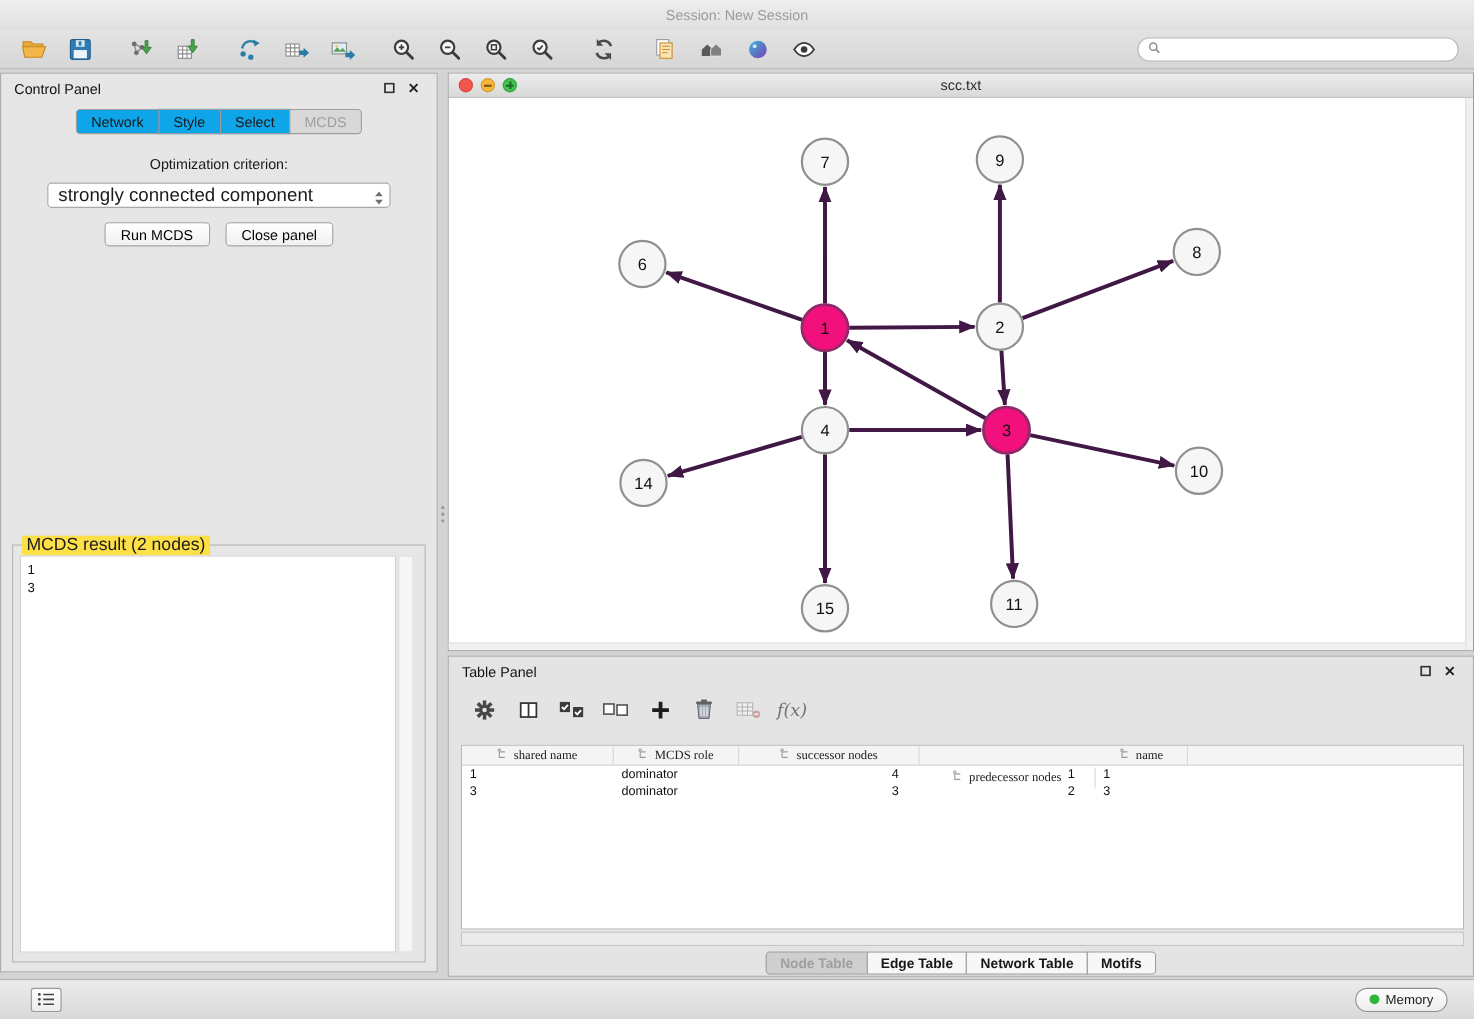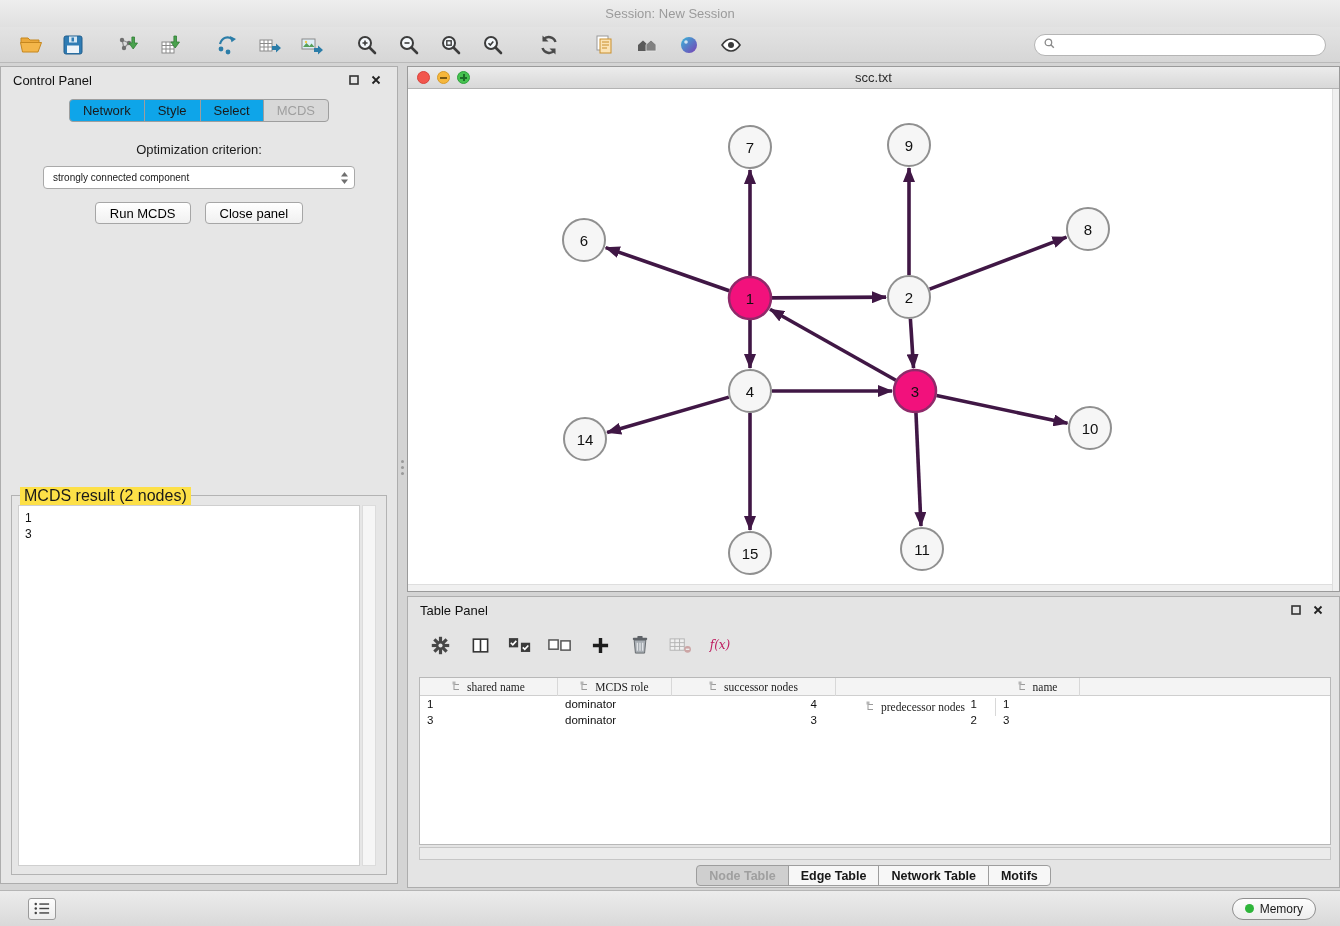--- a/index.html
+++ b/index.html
@@ -29,21 +29,21 @@
   .panel-header .spacer { flex:1; }
   .hdr-btn { width:18px; height:16px; display:flex; align-items:center; justify-content:center; margin-left:4px; }
   .cp-tabs { display:flex; justify-content:center; margin-top:6px; }
   .cp-tab { padding:3px 13px; font-size:13px; background:#0ea5e9; border:1px solid #9e9e9e; margin-left:-1px; color:#1a1a1a; }
   .cp-tab:first-child { border-radius:4px 0 0 4px; margin-left:0; }
   .cp-tab:last-child { border-radius:0 4px 4px 0; }
   .cp-tab.active { background:#d8d8d8; color:#9f9f9f; }
   .opt-label { text-align:center; margin-top:20px; font-size:13px; }
   .criterion-select { position:relative; width:312px; height:23px; margin:9px auto 0;
     background:#ffffff; border:1px solid #a9a9a9; border-radius:4px; line-height:21px;
-    padding-left:9px; font-size:10px; }
+    padding-left:9px; font-size:17px; }
   .criterion-select .stepper { position:absolute; right:5px; top:4px; }
   .btn-row { display:flex; justify-content:center; gap:14px; margin-top:13px; }
   .push-btn { padding:2px 14px; height:22px; font-size:13px; font-family:inherit;
     background:linear-gradient(#ffffff,#f0f0f0); border:1px solid #a6a6a6; border-radius:4px; }
   .result-group { position:absolute; left:10px; right:10px; top:428px; bottom:8px; border:1px solid #b3b3b3; }
   .result-group .group-label { position:absolute; top:-9px; left:8px; background:#fde047; padding:0 4px; font-size:16px; }
   .result-text { position:absolute; left:6px; top:9px; right:26px; bottom:8px; background:#ffffff; border:1px solid #cfcfcf; padding:4px 6px; overflow:hidden; }
   .result-line { font-size:12px; line-height:16px; color:#111; }
   .result-scroll { position:absolute; right:10px; top:9px; bottom:8px; width:14px; background:#f6f6f6; border:1px solid #dcdcdc; }
   .v-splitter { position:absolute; left:398px; top:66px; width:9px; height:818px; }
@@ -65,21 +65,21 @@
   .mac-glyph-h { background:#1c6e28; }
   .net-content { position:absolute; left:0; top:22px; right:0; bottom:0; background:#ffffff; overflow:hidden; }
   .net-scroll-v { position:absolute; right:0; top:22px; bottom:0; width:7px; background:#f0f0f0; border-left:1px solid #dedede; }
   .net-scroll-h { position:absolute; left:0; right:7px; bottom:0; height:7px; background:#f0f0f0; border-top:1px solid #dedede; }
 
   
   .table-panel { position:absolute; left:407px; top:596px; width:933px; height:292px;
     background:#e4e4e4; border:1px solid #adadad; overflow:hidden; }
   .tp-toolbar { position:absolute; top:26px; left:14px; height:44px; display:flex; align-items:center; gap:4px; }
   .tp-btn { width:36px; height:32px; display:flex; align-items:center; justify-content:center; border-radius:4px; }
-  .fx-label { font-family:"DejaVu Serif", serif; font-style:italic; font-size:12px; color:#be185d; }
+  .fx-label { font-family:"DejaVu Serif", serif; font-style:italic; font-size:16px; color:#737373; }
   .tbl { position:absolute; left:11px; right:8px; top:80px; height:168px; background:#ffffff; border:1px solid #b8b8b8; overflow:hidden; }
   .tbl-head { display:flex; height:18px; background:#f4f4f4; border-bottom:1px solid #cfcfcf; }
   .th { display:flex; align-items:center; justify-content:center; gap:4px; font-size:11.5px; color:#222;
     border-right:1px solid #d8d8d8; height:18px;font-family:Liberation Serif, serif; }
   .th-fill { flex:1; height:18px; }
   .tr { display:flex; height:16px; }
   .td { font-size:11.5px; line-height:16px; color:#111; }
   .td.left { text-align:left; padding-left:7px; }
   .td.right { text-align:right; padding-right:19px; }
   .h-scroll { position:absolute; left:11px; right:8px; top:250px; height:13px; background:#ebebeb; border:1px solid #c6c6c6; }

